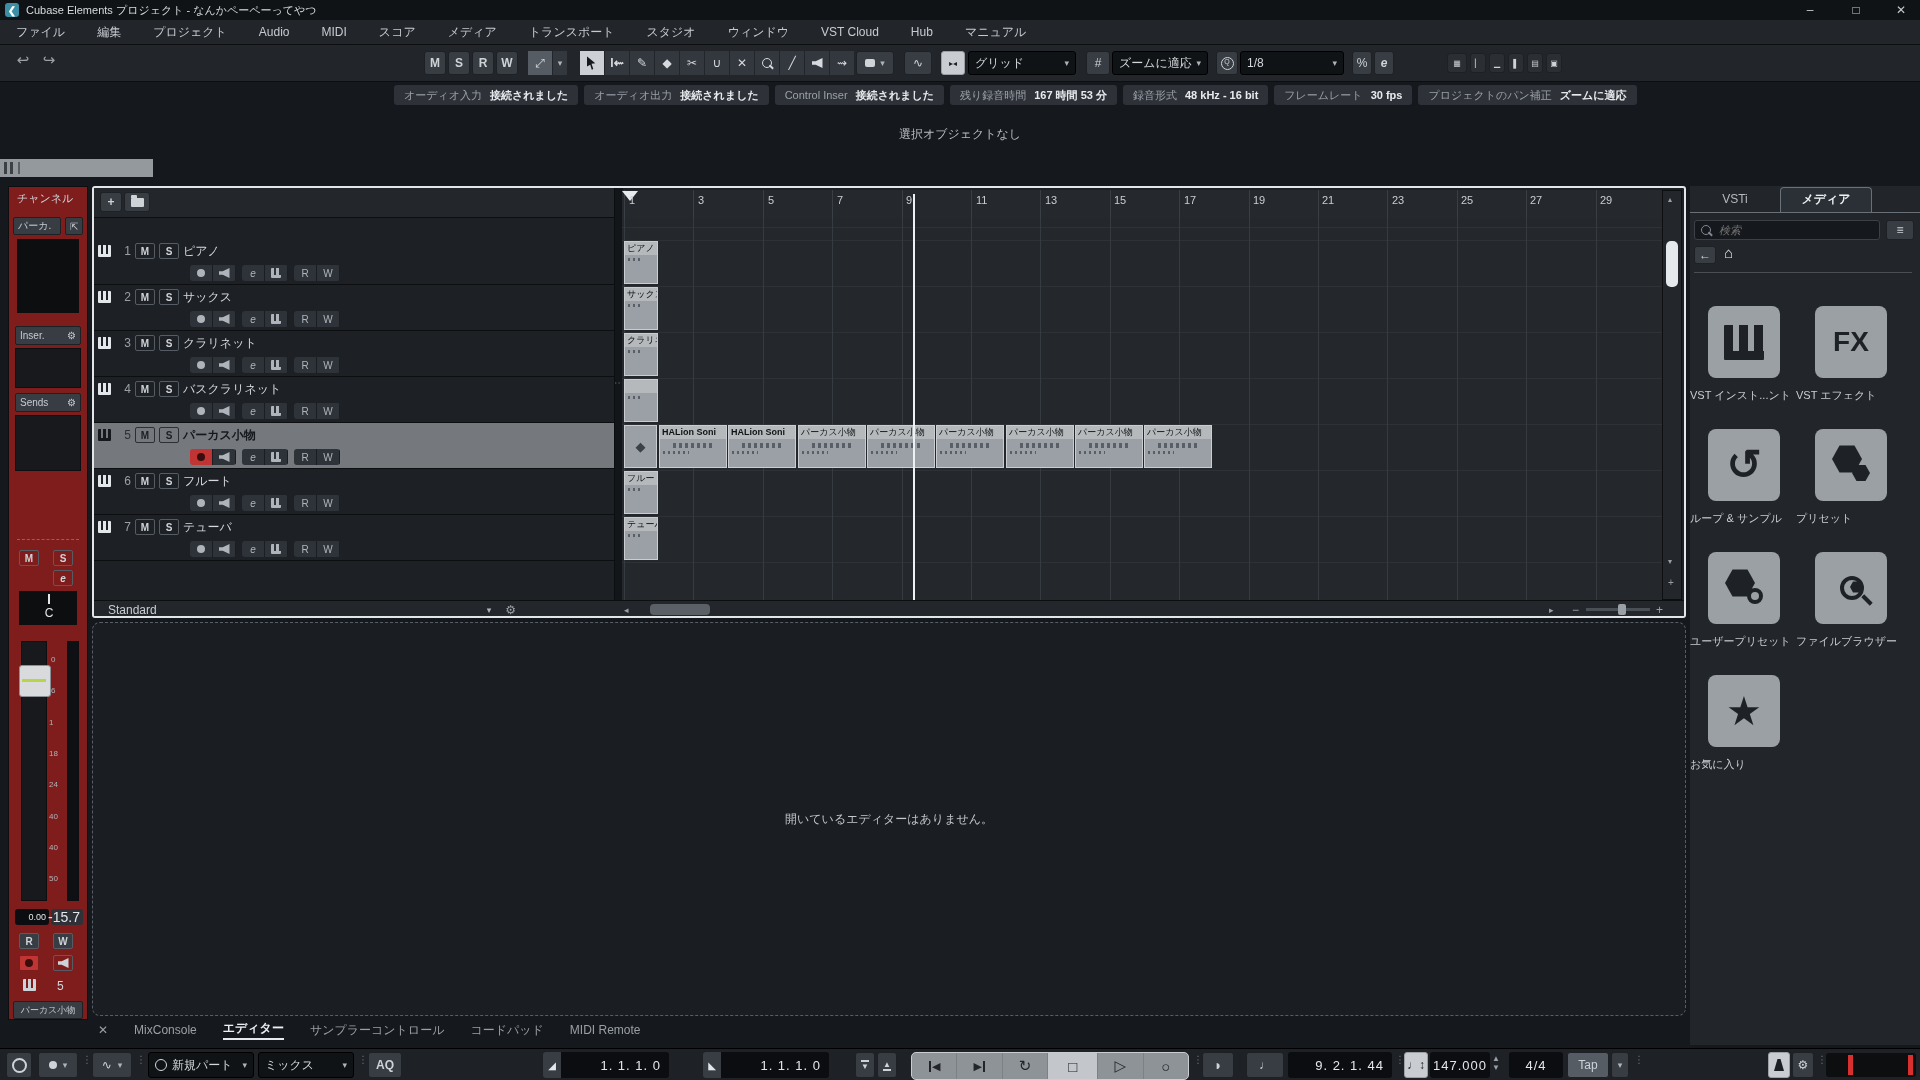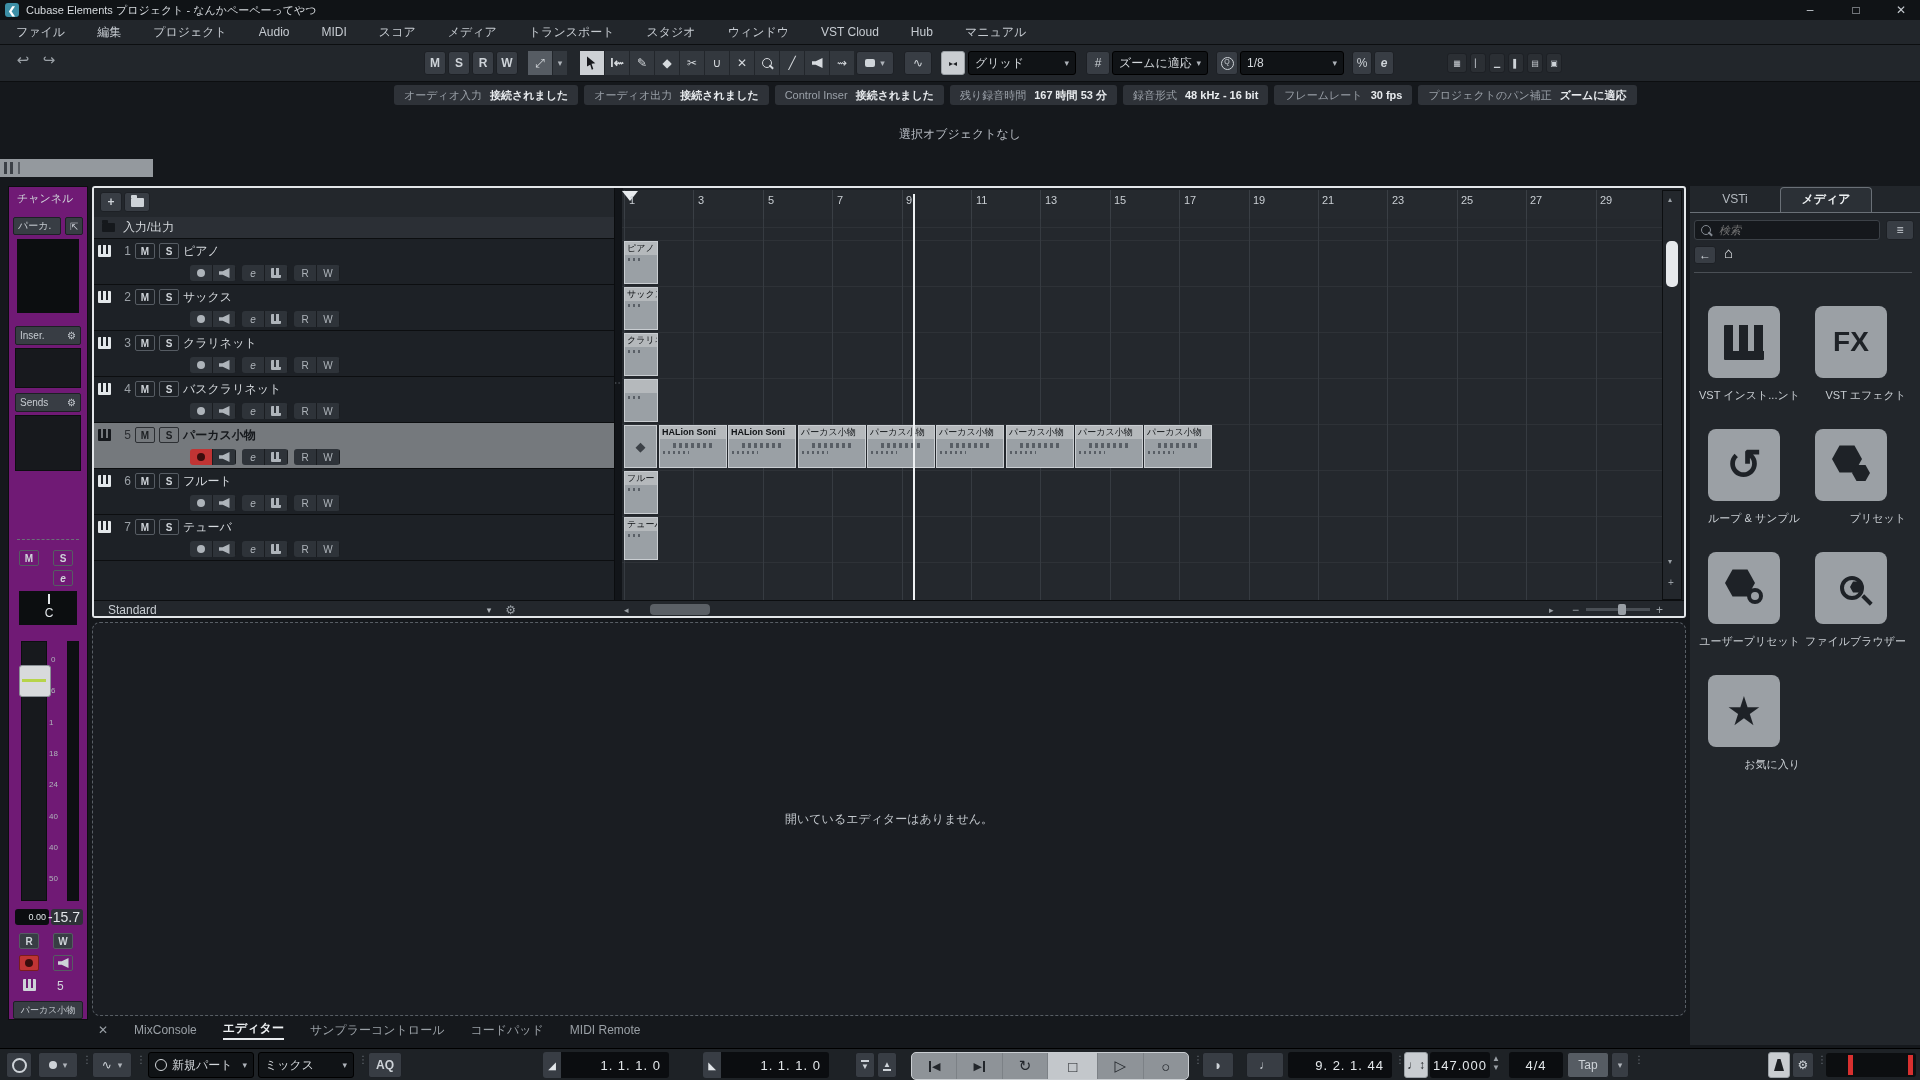--- a/index.html
+++ b/index.html
@@ -38,21 +38,21 @@
        clip-path:polygon(0 32%,38% 32%,100% 0,100% 100%,38% 68%,0 68%)}
   .rec-dot{display:inline-block;width:8px;height:8px;border-radius:50%;background:currentColor}
   .circle-i{display:inline-block;width:11px;height:11px;border:1.5px solid currentColor;border-radius:50%}
   .pointer-i{display:inline-block;width:11px;height:14px;background:currentColor;
        clip-path:polygon(0 0,80% 52%,46% 56%,62% 92%,48% 98%,34% 63%,0 76%)}
   .folder-i{display:inline-block;width:13px;height:9px;background:currentColor;border-radius:1px;position:relative}
   .folder-i::before{content:"";position:absolute;left:0;top:-3px;width:6px;height:3px;background:currentColor;border-radius:1px 1px 0 0}
   .mag-i{display:inline-block;width:8px;height:8px;border:1.5px solid currentColor;border-radius:50%;position:relative}
   .mag-i::after{content:"";position:absolute;left:6px;top:7px;width:5px;height:1.5px;background:currentColor;transform:rotate(45deg)}
   
-  .leftzone{left:8px;top:186px;width:80px;height:834px;background:#701a75;border:1px solid #0c0e10;box-sizing:border-box}
+  .leftzone{left:8px;top:186px;width:80px;height:834px;background:#7f1d1d;border:1px solid #0c0e10;box-sizing:border-box}
   .lz-box{position:absolute;background:#17191d;border:1px solid #0c0e10;box-sizing:border-box}
   .lz-btn{position:absolute;background:#383d44;border:1px solid #1d2025;border-radius:2px;
           display:flex;align-items:center;justify-content:space-between;padding:0 4px;box-sizing:border-box;font-size:10px}
   
   .project{left:92px;top:186px;width:1594px;height:432px;background:#1d2126;border:2px solid #e3e6e9;
            border-radius:3px;box-sizing:border-box;overflow:hidden}
   .trow{height:46px;border-bottom:1px solid #0c0e10;position:relative;background:#1d2126;box-sizing:border-box}
   .trow .l1{display:flex;align-items:center;height:24px;gap:4px;padding-left:4px}
   .trow .l2{display:flex;align-items:center;height:20px;padding-left:96px;gap:6px}
   .tsm{width:20px;height:16px;border:1px solid #565c63;border-radius:2px;display:flex;align-items:center;
@@ -71,21 +71,21 @@
   .clip .pat{margin:4px auto 0;width:60%;height:5px;
              background:repeating-linear-gradient(90deg,#595f66 0 3px,transparent 3px 6px)}
   .clip .pat2{margin:3px 0 0 3px;width:40%;height:3px;
              background:repeating-linear-gradient(90deg,#595f66 0 2px,transparent 2px 5px)}
   
   .rightzone{left:1690px;top:186px;width:230px;height:859px;background:#22262b;box-sizing:border-box}
   .rtab{height:24px;display:flex;align-items:center;justify-content:center;width:90px;color:#b4bac0}
   .rtab.on{background:#2b3036;border:1px solid #6a7077;border-bottom:none;border-radius:4px 4px 0 0;color:#eef1f3;font-weight:bold}
   .tile{position:absolute;width:72px;height:72px;background:#9ba0a5;border-radius:8px;display:flex;
         align-items:center;justify-content:center;color:#1e2227}
-  .tile-lbl{position:absolute;width:110px;text-align:right;font-size:11px;color:#c9ced3;white-space:nowrap}
+  .tile-lbl{position:absolute;width:110px;text-align:left;font-size:11px;color:#c9ced3;white-space:nowrap}
   .hex{display:inline-block;background:#1e2227;
        clip-path:polygon(25% 5%,75% 5%,100% 50%,75% 95%,25% 95%,0 50%)}
   
   .lowerzone{left:92px;top:622px;width:1594px;height:394px;background:#1a1d22;border:1px dashed #585e65;
              border-radius:8px;box-sizing:border-box;display:flex;align-items:center;justify-content:center}
   .tabbar{left:92px;top:1019px;width:1594px;height:22px;display:flex;align-items:center;gap:26px;color:#9aa0a6}
   .tabbar .on{color:#eef1f3;font-weight:bold;border-bottom:2px solid #e8ebee;padding-bottom:1px}
   
   .transport{left:0;top:1048px;width:1920px;height:32px;background:#1e2226;border-top:1px solid #000}
   .tp{position:absolute;top:1052px;height:26px}
@@ -330,24 +330,20 @@
 
 <div class="abs project">
 
   <div class="abs" style="left:0;top:0;width:528px;height:29px;background:#23272c;border-bottom:1px solid #0c0e10">
     <span class="btn abs" style="left:6px;top:4px;width:22px;height:20px;font-weight:bold">+</span>
     <span class="btn abs" style="left:30px;top:4px;width:26px;height:20px">
         <span class="folder-i"></span>
       </span>
   </div>
 
-  <div class="abs flex" style="left:0;top:29px;width:528px;height:22px;background:#2b2f35;border-bottom:1px solid #0c0e10;gap:8px;padding-left:8px;box-sizing:border-box">
-    <span class="folder-i" style="color:#15181c"></span>
-    <span style="color:#d6dade">入力/出力</span>
-  </div>
 
   <div class="abs" style="left:0;top:51px;width:528px">
     <div class="trow">
       <div class="l1">
           <span class="kicon" style="color:#e3e7ea"></span>
         <span style="width:16px;text-align:right;color:#9aa0a6">1</span>
         <span class="tsm">M</span>
         <span class="tsm">S</span>
         <span class="tname">ピアノ</span>
         </div>

